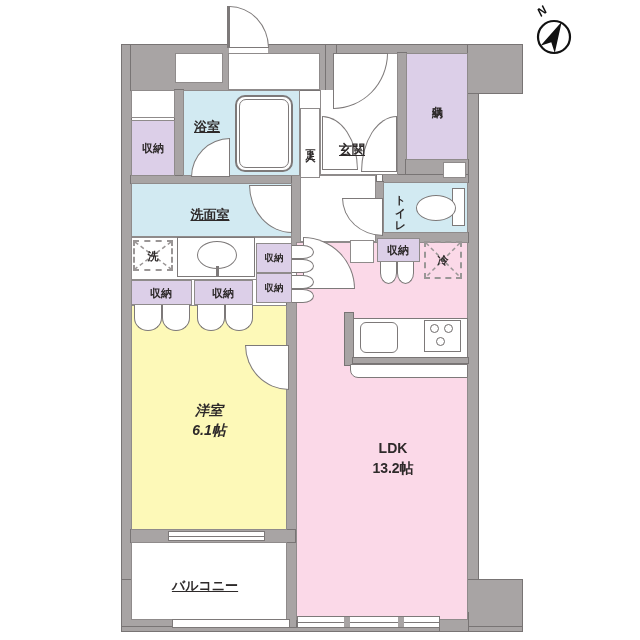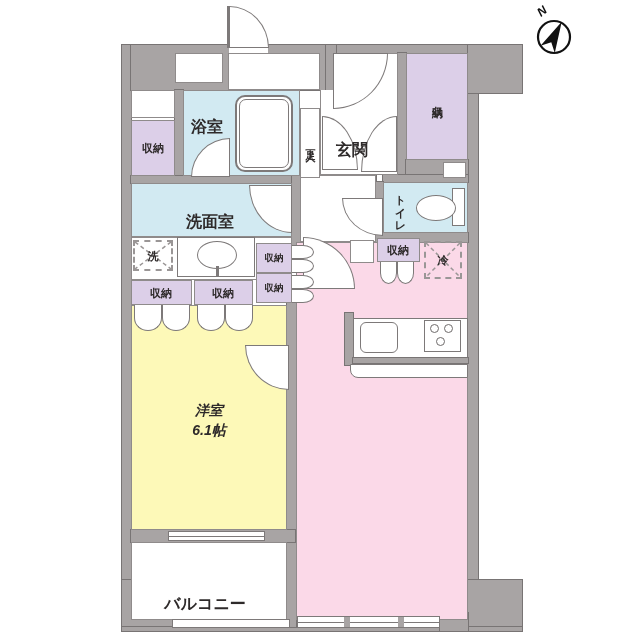--- a/index.html
+++ b/index.html
@@ -12,21 +12,21 @@
   .door.tl{border-radius:100% 0 0 0;}
   .door.tr{border-radius:0 100% 0 0;}
   .door.br{border-radius:0 0 100% 0;}
   .door.bl{border-radius:0 0 0 100%;}
   .fold{position:absolute;background:#fff;border:1px solid #7d7979;box-sizing:border-box;}
   .fold.s{border-radius:0 0 50% 50%;border-top:none;}
   .fold.e{border-radius:0 50% 50% 0;border-left:none;}
   .lbl{position:absolute;font-weight:600;color:#2e2a2a;white-space:nowrap;
        transform:translate(-50%,-50%);text-align:center;}
   .f14{font-size:14px;line-height:1.45;}
-  .f12{font-size:16px;}
+  .f12{font-size:13px;text-decoration:underline;}
   .f11{font-size:11px;}
   .f10{font-size:10px;}
   .f9{font-size:9.5px;}
   .vert{writing-mode:vertical-rl;text-orientation:upright;letter-spacing:1px;}
   .win{position:absolute;background:#fff;border:1px solid #7d7979;box-sizing:border-box;}
   .win .mid{position:absolute;left:0;right:0;top:50%;height:1px;background:#7d7979;}
   .dash{position:absolute;border:2px dashed #9a9696;box-sizing:border-box;}
   .fix{position:absolute;background:#fff;border:1px solid #7d7979;box-sizing:border-box;}
   .burner{position:absolute;width:9px;height:9px;border:1.5px solid #6f6b6b;border-radius:50%;
           box-sizing:border-box;background:#fff;}
@@ -150,26 +150,30 @@
     <div class="mid"></div>
     <div class="mull" style="left:46px;"></div>
     <div class="mull" style="left:100px;"></div>
   </div>
   <div class="win" style="left:172px;top:619px;width:118px;height:9px;"></div>
 
   <div class="lbl f14" style="left:209px;top:420px;font-style:italic;">
     <div>洋室</div>
     <div>6.1帖</div>
   </div>
+  <div class="lbl f14" style="left:393px;top:458px;">
+    <div>LDK</div>
+    <div>13.2帖</div>
+  </div>
   <div class="lbl f12" style="left:207px;top:127px;">浴室</div>
-  <div class="lbl f12" style="left:210px;top:222px;">洗面室</div>
+  <div class="lbl f12" style="left:210px;top:215px;">洗面室</div>
   <div class="lbl f12" style="left:352px;top:150px;">玄関</div>
   <div class="lbl f10 vert" style="left:310px;top:143px;">下足入</div>
   <div class="lbl f11 vert" style="left:400px;top:207px;">トイレ</div>
-  <div class="lbl f12" style="left:205px;top:604px;text-align:right;">バルコニー</div>
+  <div class="lbl f12" style="left:205px;top:586px;text-align:right;">バルコニー</div>
   <div class="lbl f11" style="left:153px;top:148px;">収納</div>
   <div class="lbl f11 vert" style="left:437px;top:98px;">収納</div>
   <div class="lbl f11" style="left:161px;top:293px;">収納</div>
   <div class="lbl f11" style="left:223px;top:293px;">収納</div>
   <div class="lbl f9" style="left:274px;top:258px;">収納</div>
   <div class="lbl f9" style="left:274px;top:288px;">収納</div>
   <div class="lbl f11" style="left:398px;top:250px;">収納</div>
   <div class="lbl f11" style="left:153px;top:256px;">洗</div>
   <div class="lbl f11" style="left:443px;top:260px;">冷</div>
 

